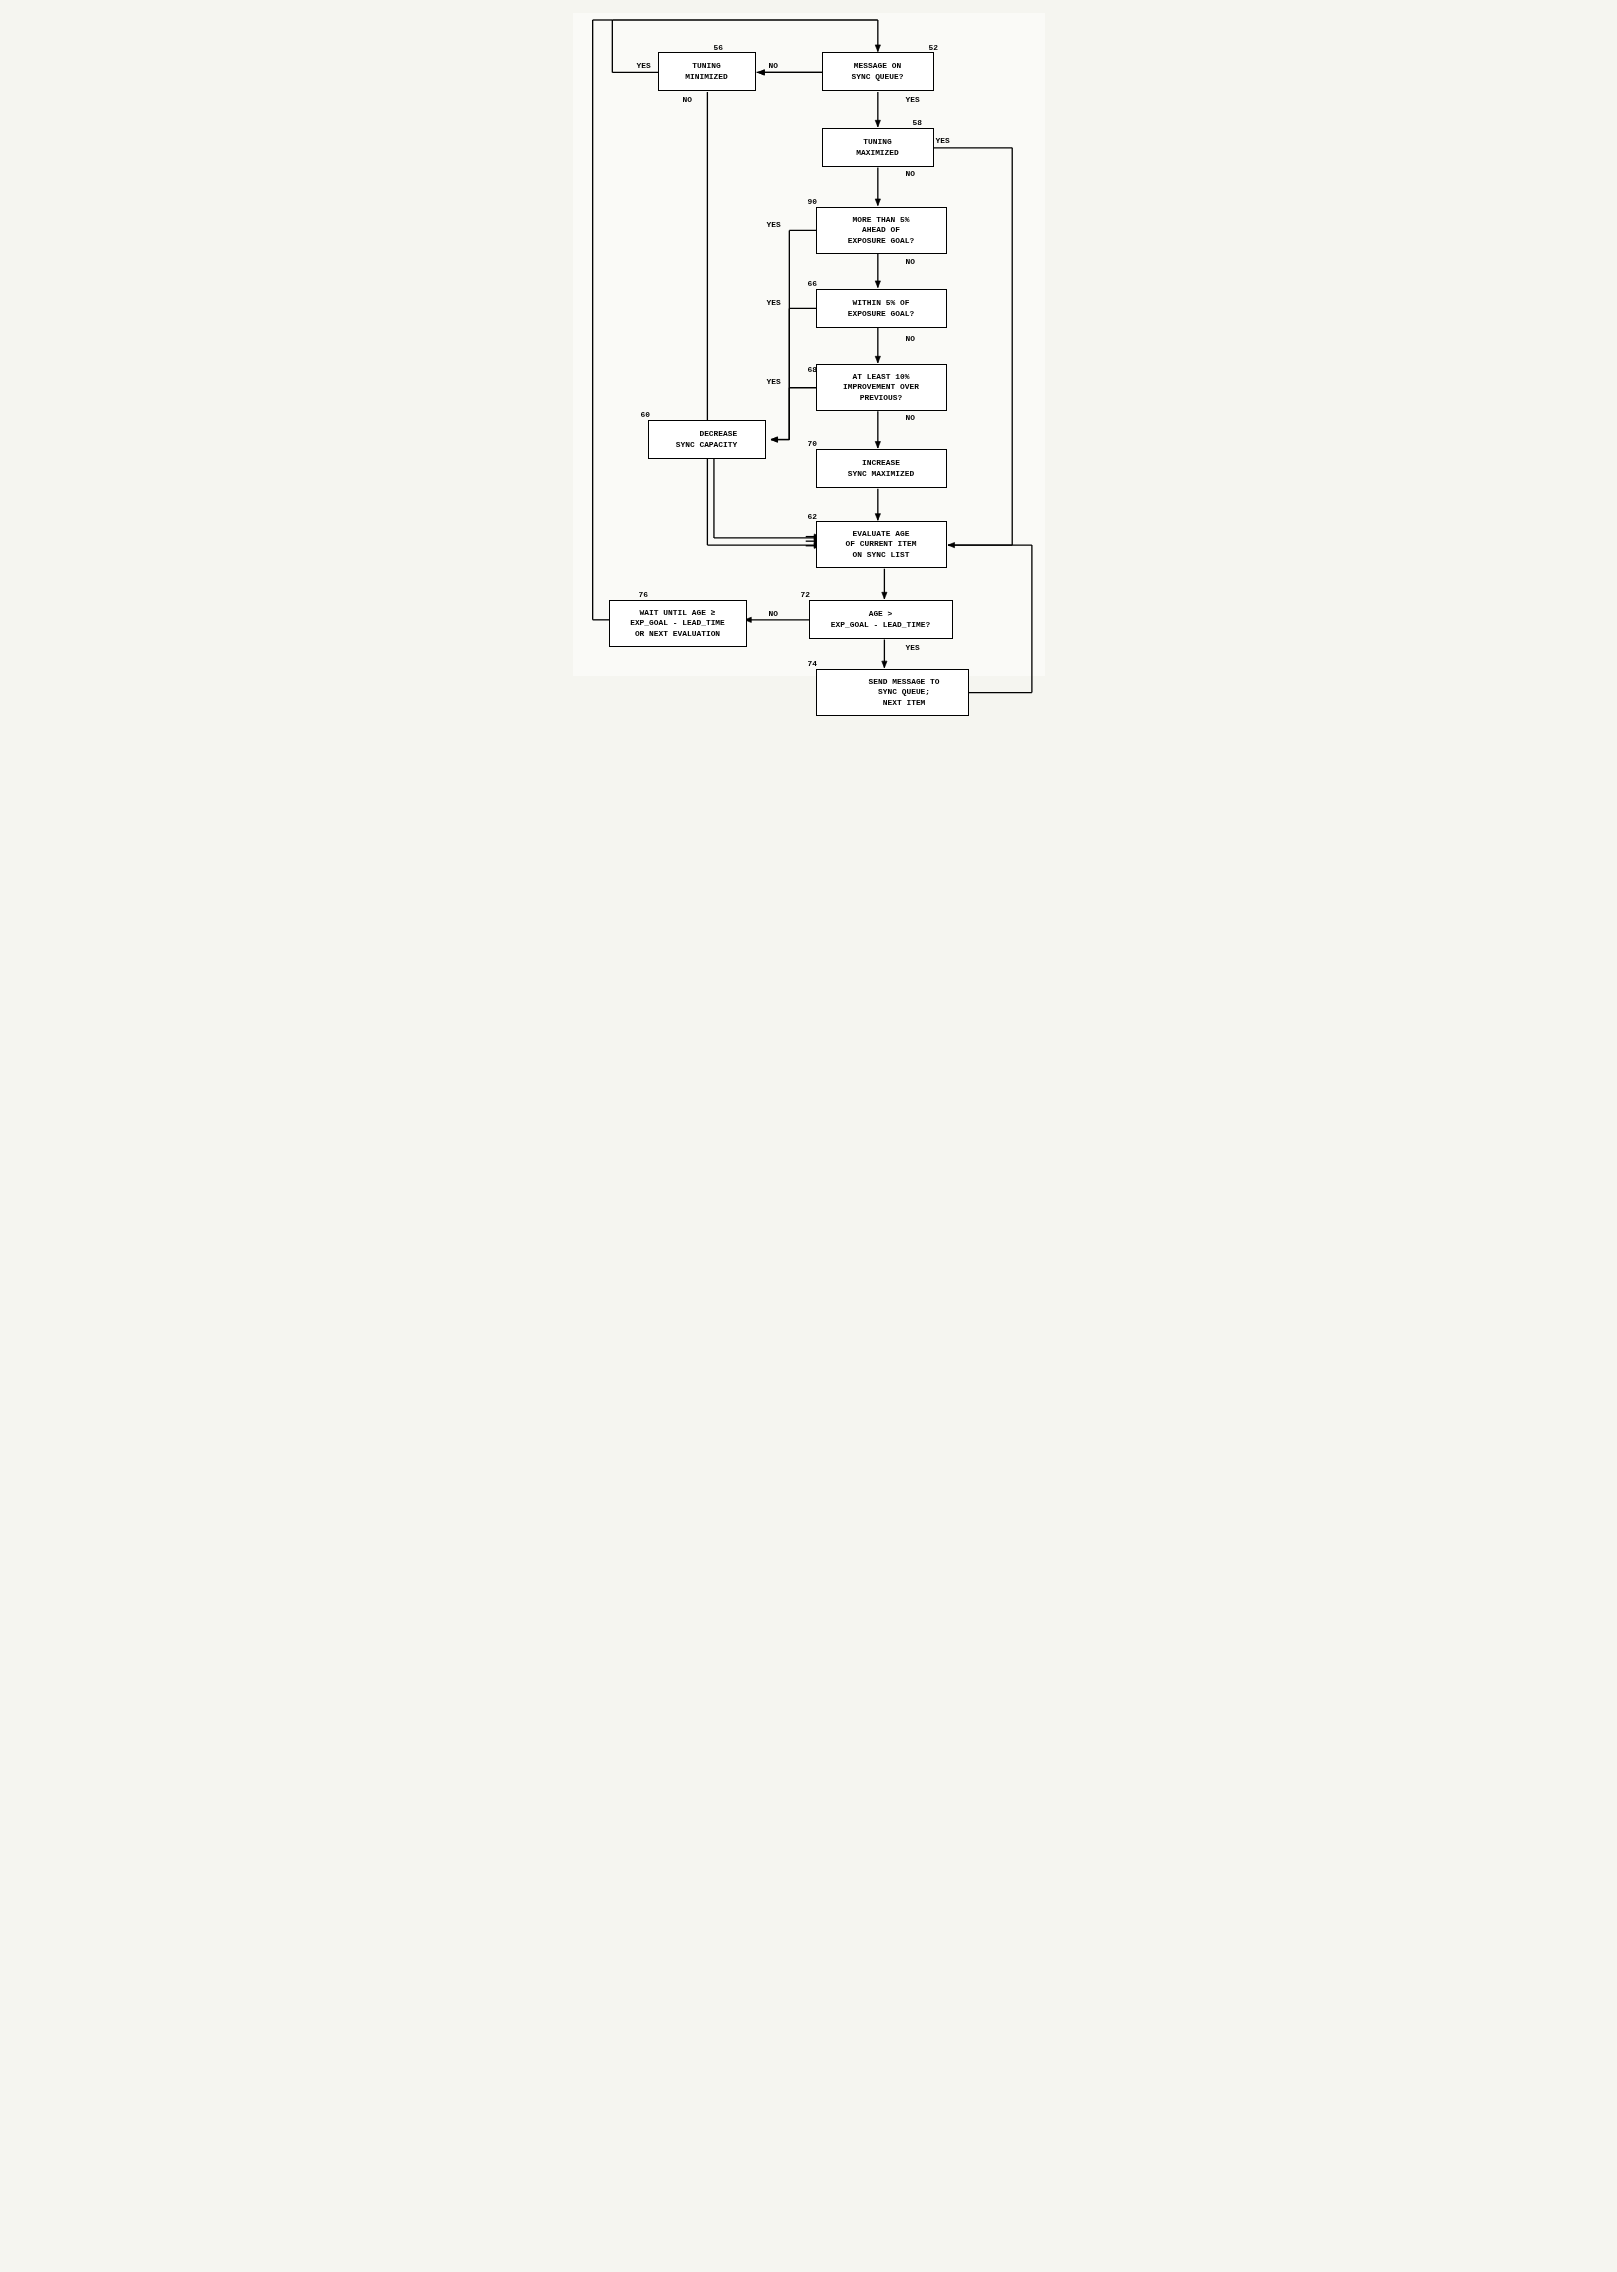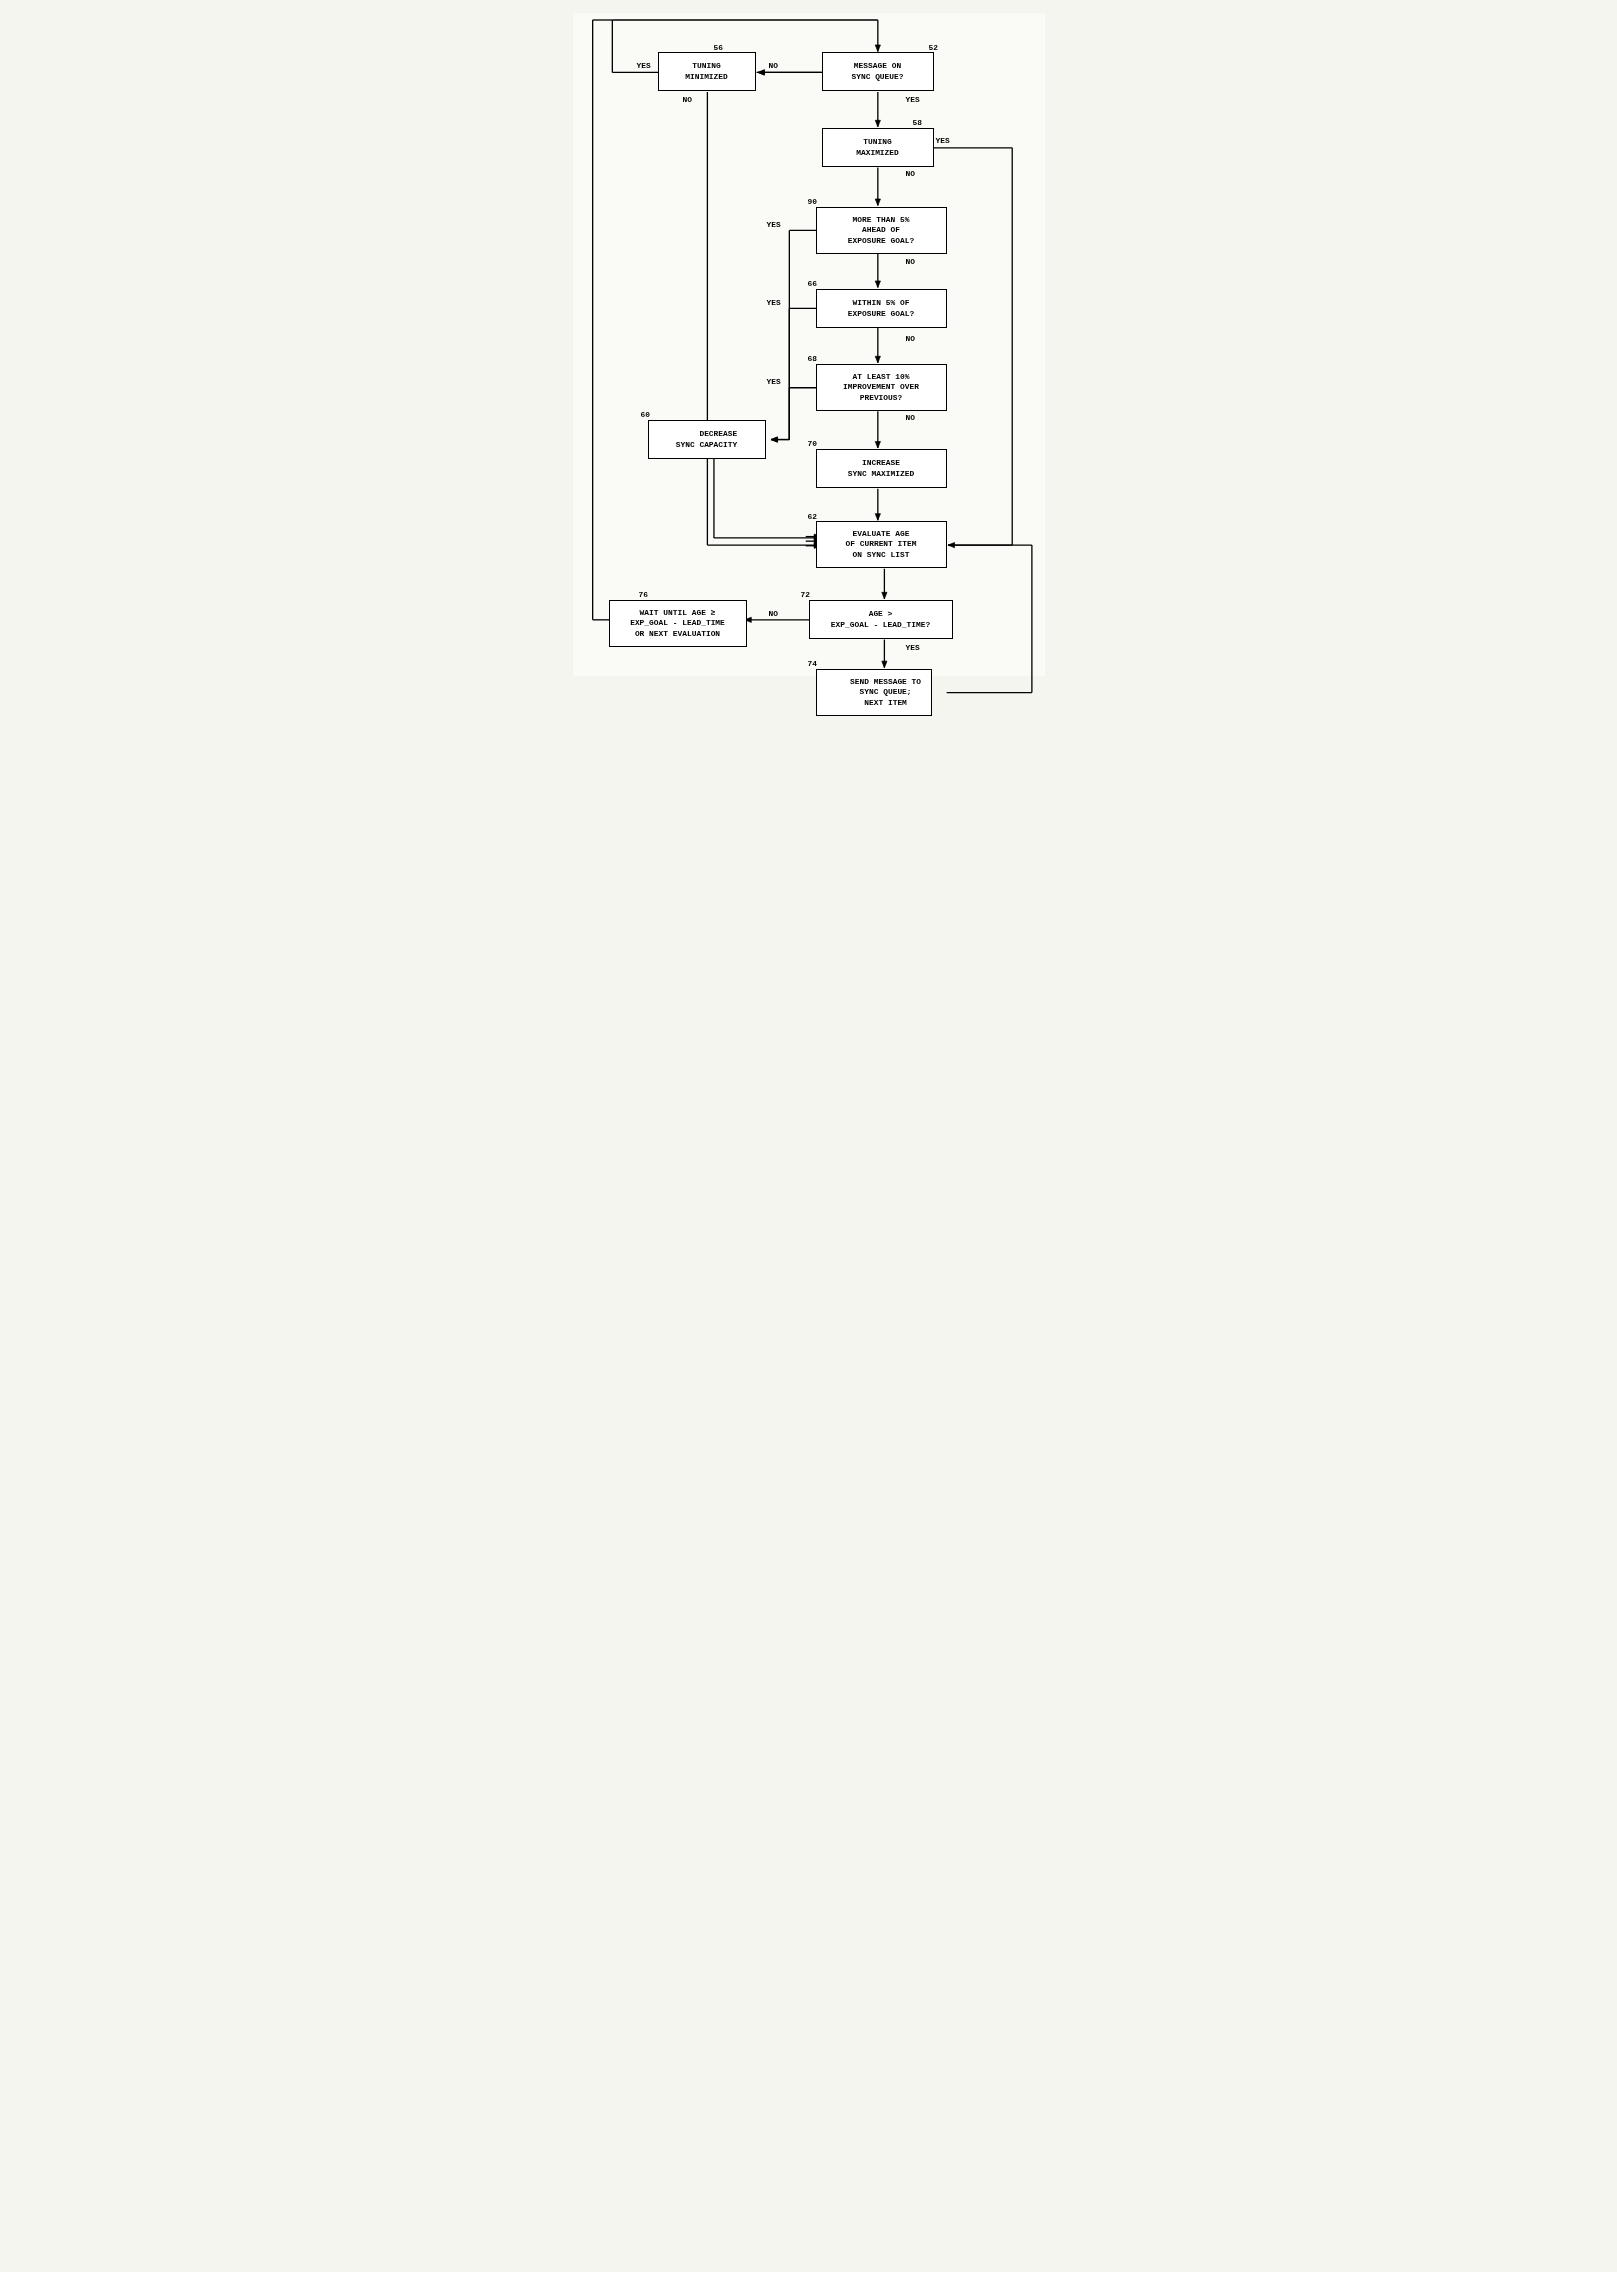--- a/index.html
+++ b/index.html
@@ -176,21 +176,21 @@
     <span style="white-space:pre-line;">WITHIN 5% OF
 EXPOSURE GOAL?</span>
   </div>
   <div class="label" style="left:235px; top:266px;">66</div>
 
   <div class="box" style="left:243px; top:351px; width:131px; height:47px;">
     <span style="white-space:pre-line;">AT LEAST 10%
 IMPROVEMENT OVER
 PREVIOUS?</span>
   </div>
-  <div class="label" style="left:235px; top:341px;">68</div>
+  <div class="label" style="left:235px; top:352px;">68</div>
 
   <div class="box" style="left:243px; top:436px; width:131px; height:39px;">
     <span style="white-space:pre-line;">INCREASE
 SYNC MAXIMIZED</span>
   </div>
   <div class="label" style="left:235px; top:426px;">70</div>
 
   <div class="box" style="left:75px; top:407px; width:118px; height:39px;">
     <span style="white-space:pre-line;text-align:right;">DECREASE
 SYNC CAPACITY</span>
@@ -210,21 +210,21 @@
   </div>
   <div class="label" style="left:228px; top:577px;">72</div>
 
   <div class="box" style="left:36px; top:587px; width:138px; height:47px;">
     <span style="white-space:pre-line;">WAIT UNTIL AGE ≥
 EXP_GOAL - LEAD_TIME
 OR NEXT EVALUATION</span>
   </div>
   <div class="label" style="left:66px; top:577px;">76</div>
 
-  <div class="box" style="left:243px; top:656px; width:116px; height:47px;padding-left:28px;">
+  <div class="box" style="left:243px; top:656px; width:153px; height:47px;padding-left:28px;">
     <span style="white-space:pre-line;">SEND MESSAGE TO
 SYNC QUEUE;
 NEXT ITEM</span>
   </div>
   <div class="label" style="left:235px; top:646px;">74</div>
 
   <div class="label" style="left:64px; top:48px;">YES</div>
   <div class="label" style="left:196px; top:48px;">NO</div>
   <div class="label" style="left:333px; top:82px;">YES</div>
   <div class="label" style="left:363px; top:123px;">YES</div>

